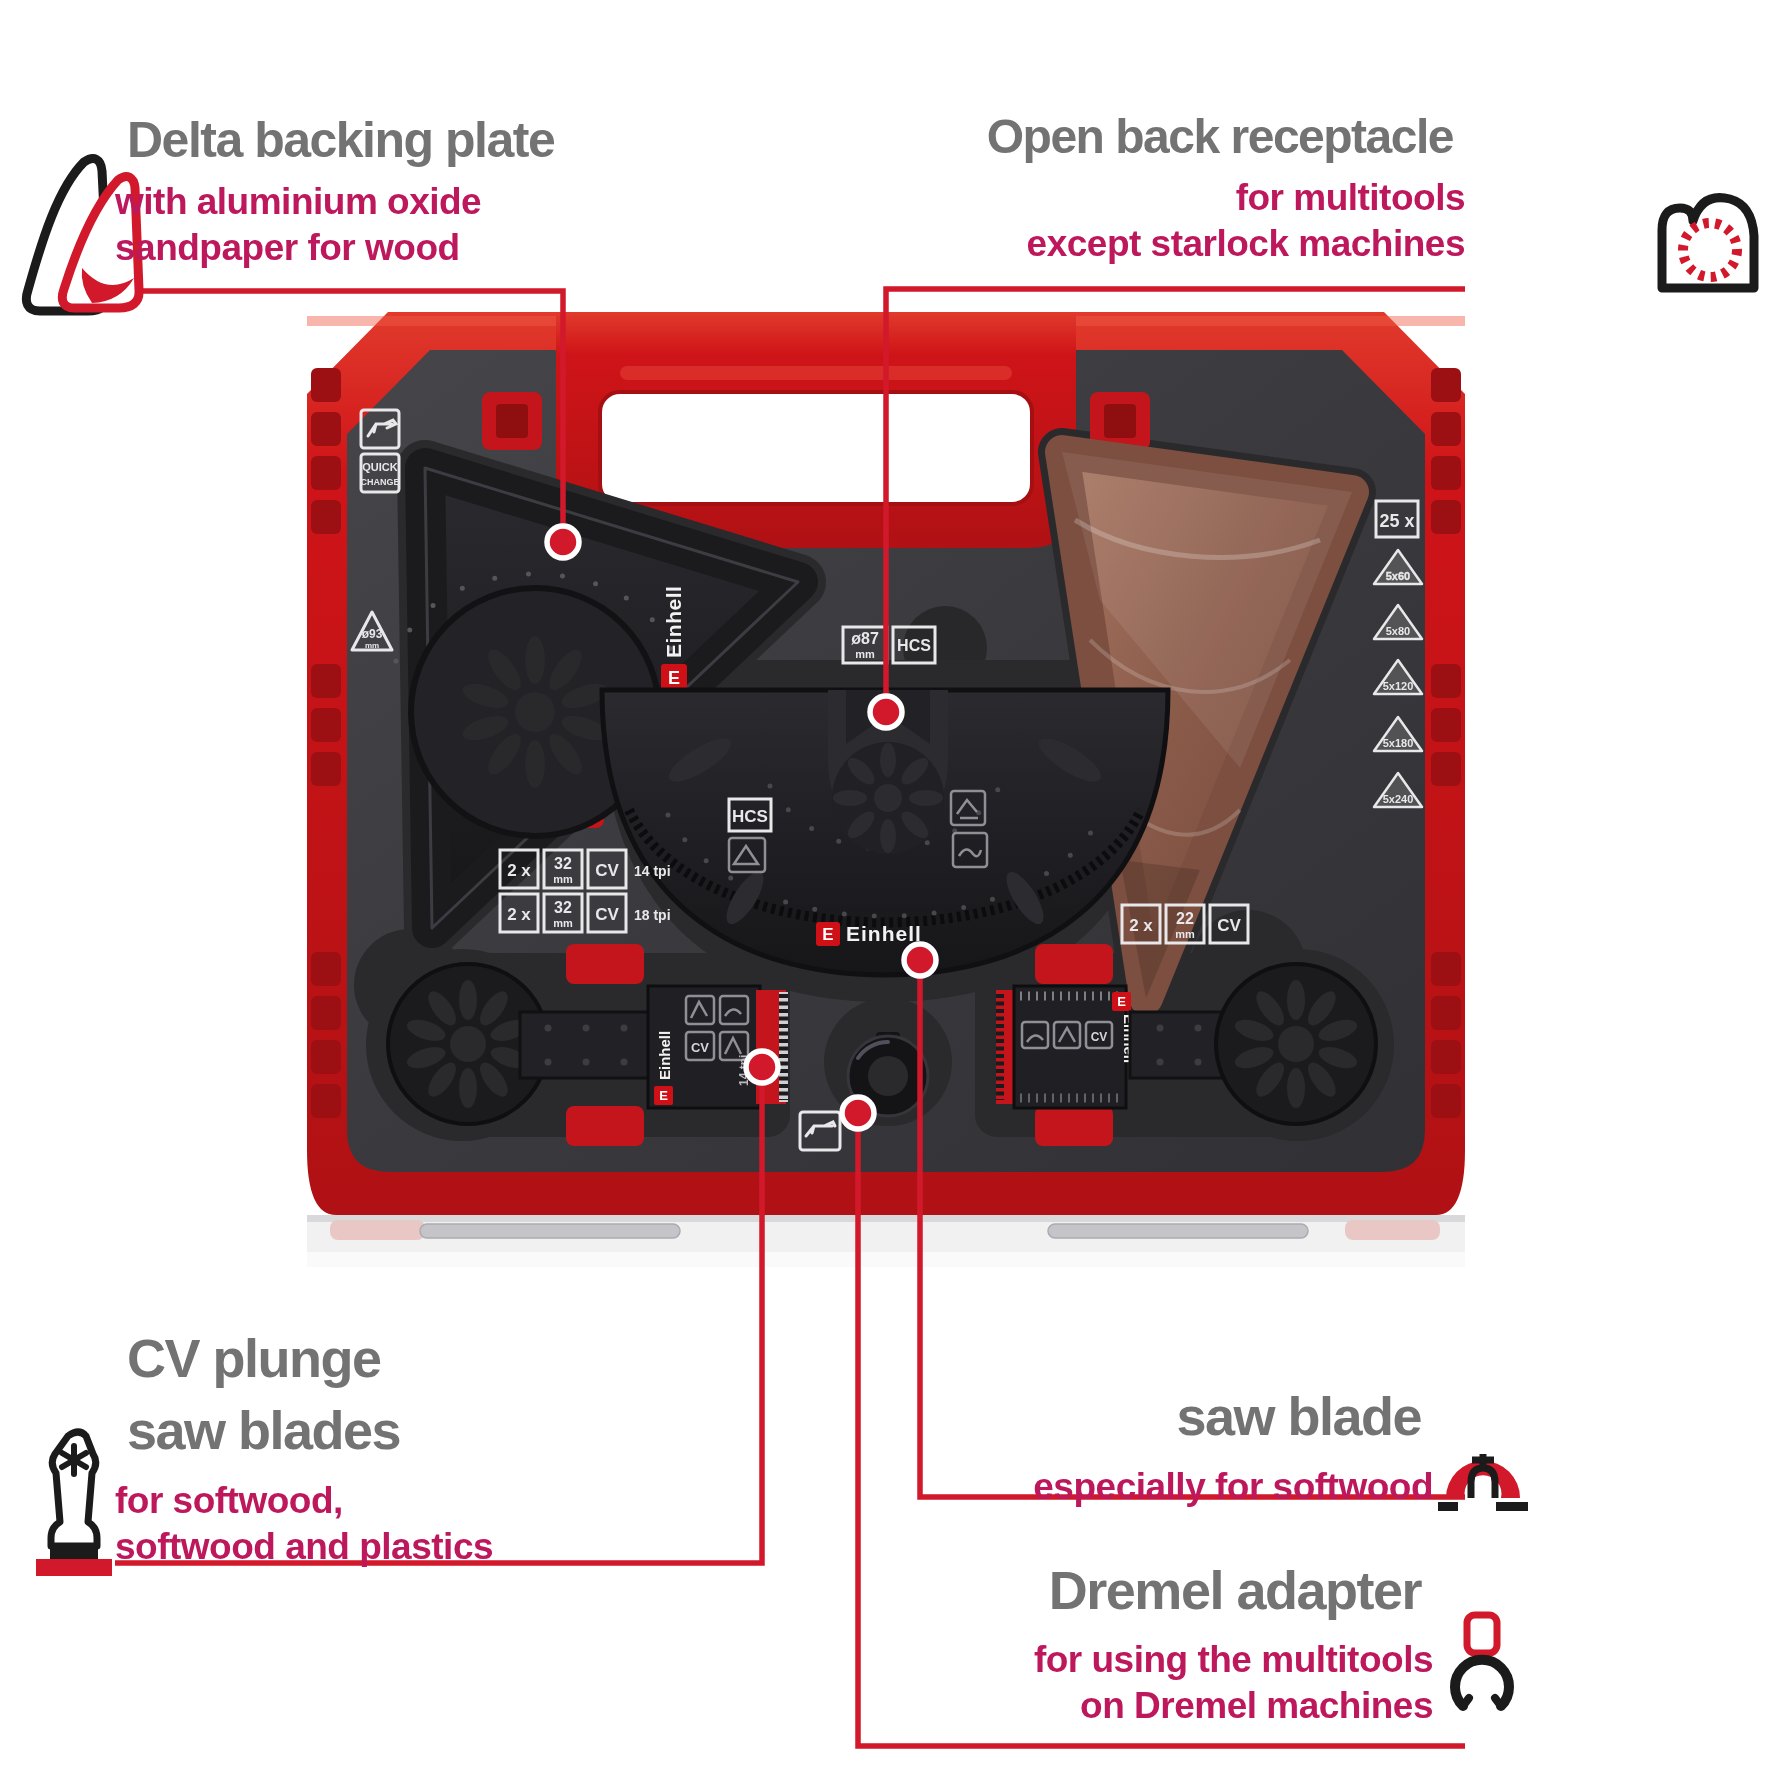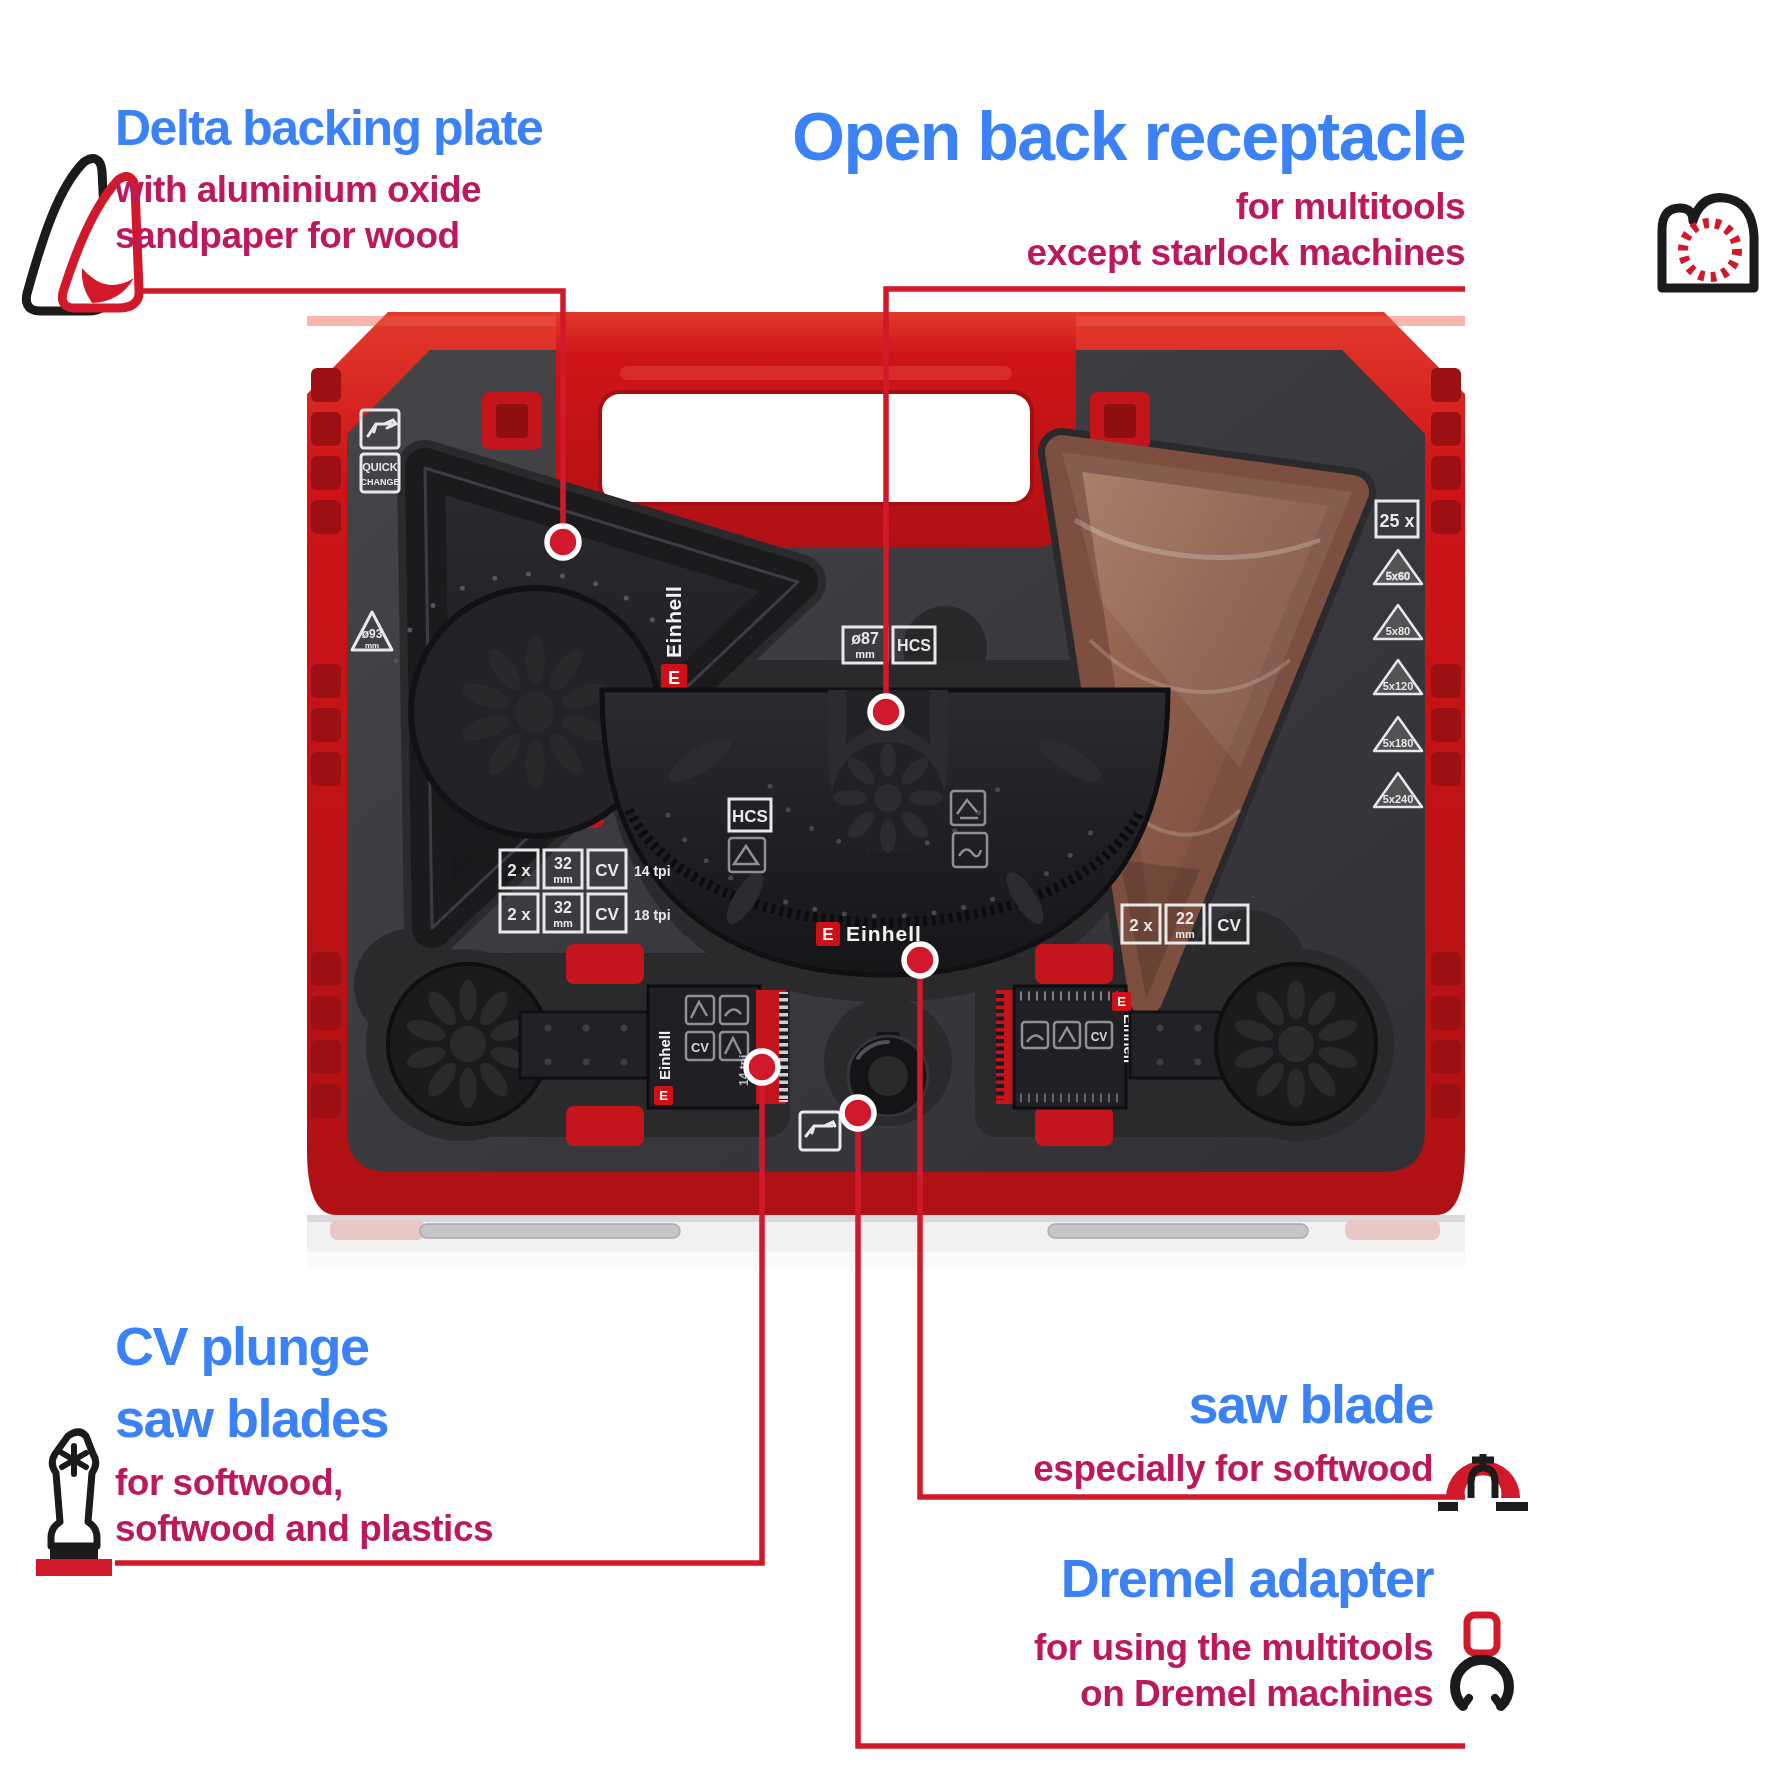--- a/index.html
+++ b/index.html
@@ -1,21 +1,21 @@
 <!DOCTYPE html>
 <html><head>
 <meta charset="utf-8">
 <style>
   html,body{margin:0;padding:0;background:#ffffff;}
   #stage{position:relative;width:1772px;height:1772px;background:#ffffff;overflow:hidden;
          font-family:"Liberation Sans",sans-serif;}
   #scene{position:absolute;left:0;top:0;width:1772px;height:1772px;}
   .tblock{position:absolute;}
   .t-right{text-align:right;}
-  .callout-title{font-weight:700;font-size:50px;line-height:1.06;color:#3b82f6;letter-spacing:-1.5px;margin:0;}
+  .callout-title{font-weight:700;font-size:50px;line-height:1.06;color:#737373;letter-spacing:-1.5px;margin:12px;}
   .callout-title.big{font-size:54px;line-height:72px;}
   .callout-sub{font-weight:700;font-size:37px;line-height:46px;color:#be185d;letter-spacing:-0.5px;margin:12px 0 0 0;}
   .callout-sub.tight{margin-top:6px;}
   svg text{font-family:"Liberation Sans",sans-serif;}
 </style>
 </head>
 <body>
 
 <div id="stage">
 
@@ -446,21 +446,21 @@
 
 <div class="tblock" style="left:115px;top:102px;">
   <h1 class="callout-title">Delta backing plate</h1>
   <p class="callout-sub">
     <span>with aluminium oxide</span><br>
     <span>sandpaper for wood</span>
   </p>
 </div>
 
 <div class="tblock t-right" style="right:307px;top:100px;">
-  <h1 class="callout-title" style="font-size:68px;">Open back receptacle</h1>
+  <h1 class="callout-title" style="font-size:48px;">Open back receptacle</h1>
   <p class="callout-sub">
     <span>for multitools</span><br>
     <span>except starlock machines</span>
   </p>
 </div>
 
 <div class="tblock" style="left:115px;top:1310px;">
   <h1 class="callout-title big">
     <span>CV plunge</span><br>
     <span>saw blades</span>

